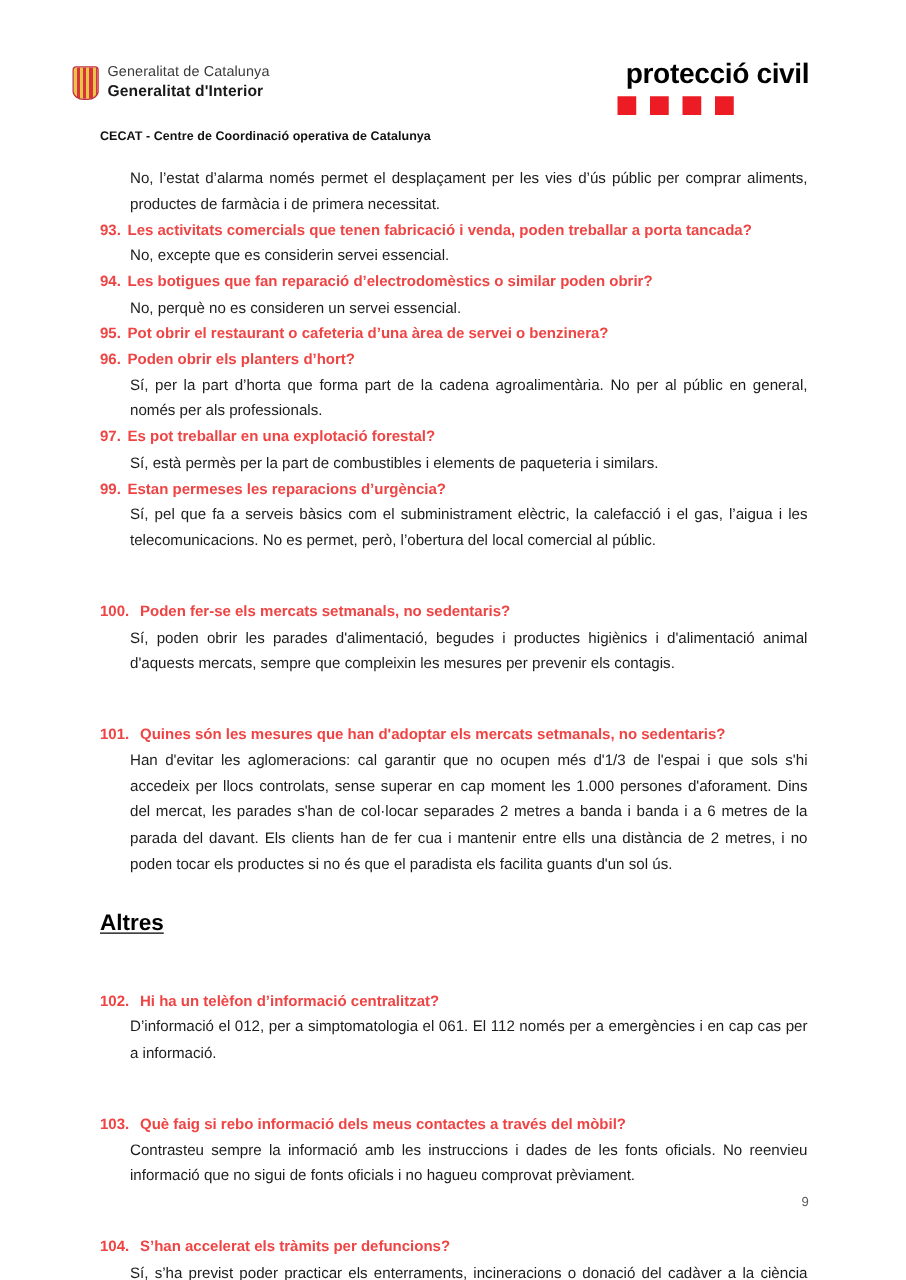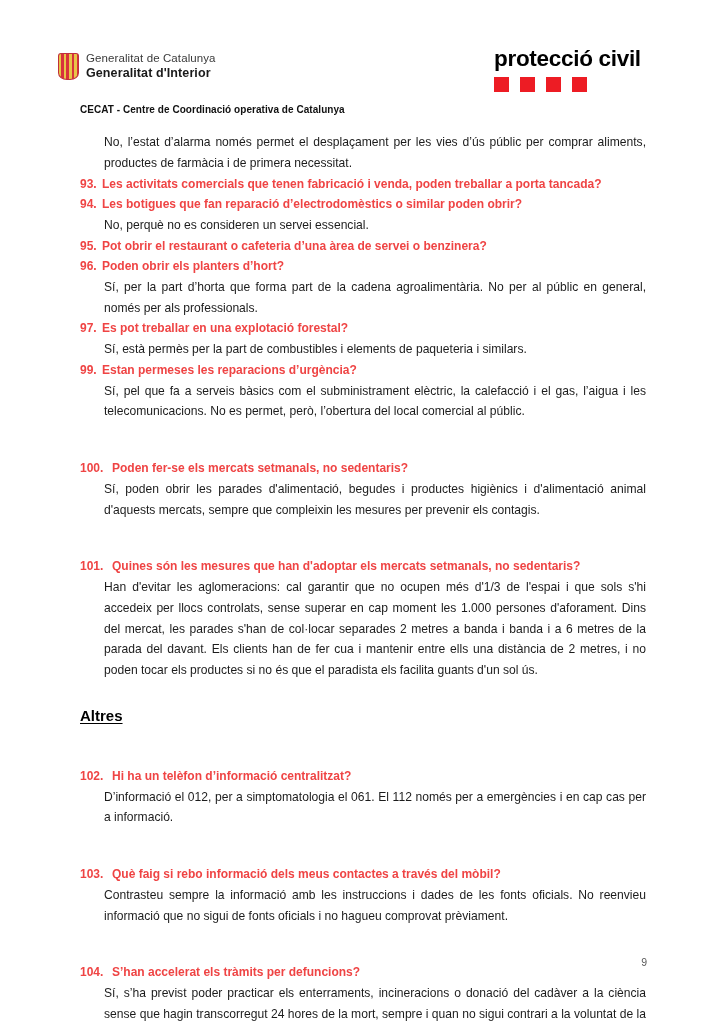--- a/index.html
+++ b/index.html
@@ -62,20 +62,21 @@
     font-weight: bold;
     color: #1a1a1a;
     letter-spacing: .1px;
   }
 
   .pc-logo {
     position: absolute;
     left: 494px;
     top: 2px;
     width: 160px;
+    text-align: center;
   }
   .pc-title {
     font-size: 22.5px;
     font-weight: bold;
     color: #000000;
     letter-spacing: -0.3px;
     line-height: 1;
     white-space: nowrap;
   }
   .pc-squares {
@@ -139,21 +140,21 @@
   .q-num {
     flex: 0 0 auto;
     min-width: 22px;
     text-align: left;
   }
   .q-num.wide { min-width: 32px; margin-top: 36px; }
   .q-text { flex: 1 1 auto; }
 
   
   .section-heading {
-    font-size: 15px;
+    font-size: 18px;
     font-weight: bold;
     color: #000000;
     text-decoration: underline;
     text-underline-offset: 2px;
     margin: 26px 0 6px 0;
     display: inline-block;
   }
 
   
   .page-number {
@@ -195,20 +196,21 @@
   <div class="content">
 
     <p class="lead-answer">No, l’estat d’alarma només permet el desplaçament per les vies d’ús públic per comprar aliments, productes de farmàcia i de primera necessitat.</p>
 
     <ul class="qa-list" id="faq-list">
         <li class="qa-item">
           <div class="question">
             <span class="q-num">93.</span>
             <span class="q-text">Les activitats comercials que tenen fabricació i venda, poden treballar a porta tancada?</span>
           </div>
+          <p class="answer">No, excepte que es considerin servei essencial.</p>
         </li>
         <li class="qa-item">
           <div class="question">
             <span class="q-num">94.</span>
             <span class="q-text">Les botigues que fan reparació d’electrodomèstics o similar poden obrir?</span>
           </div>
           <p class="answer">No, perquè no es consideren un servei essencial.</p>
         </li>
         <li class="qa-item">
           <div class="question">

